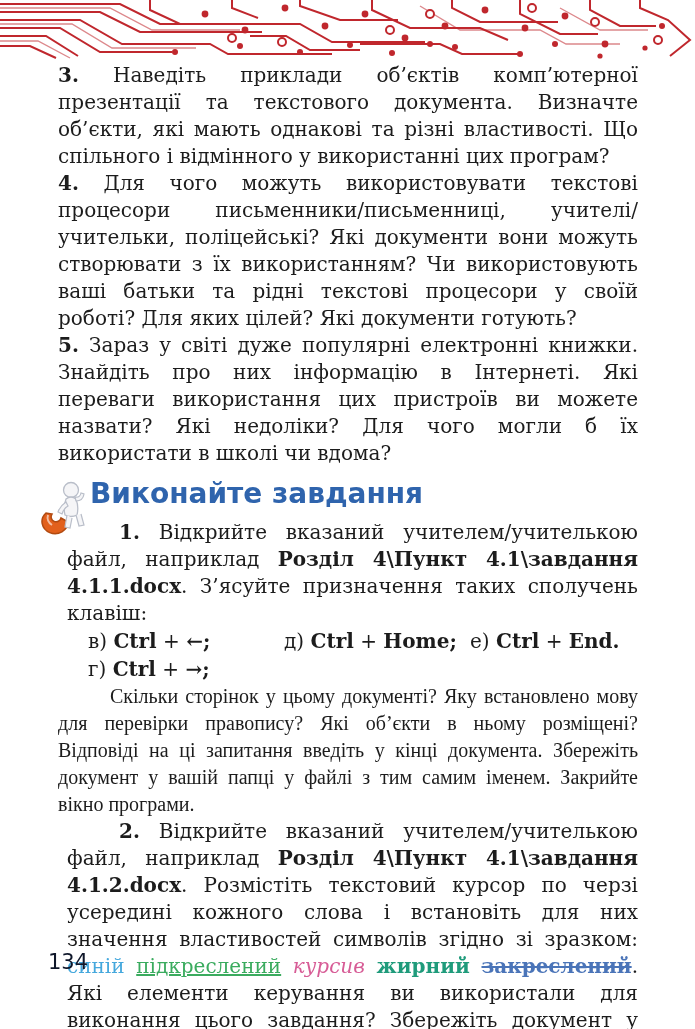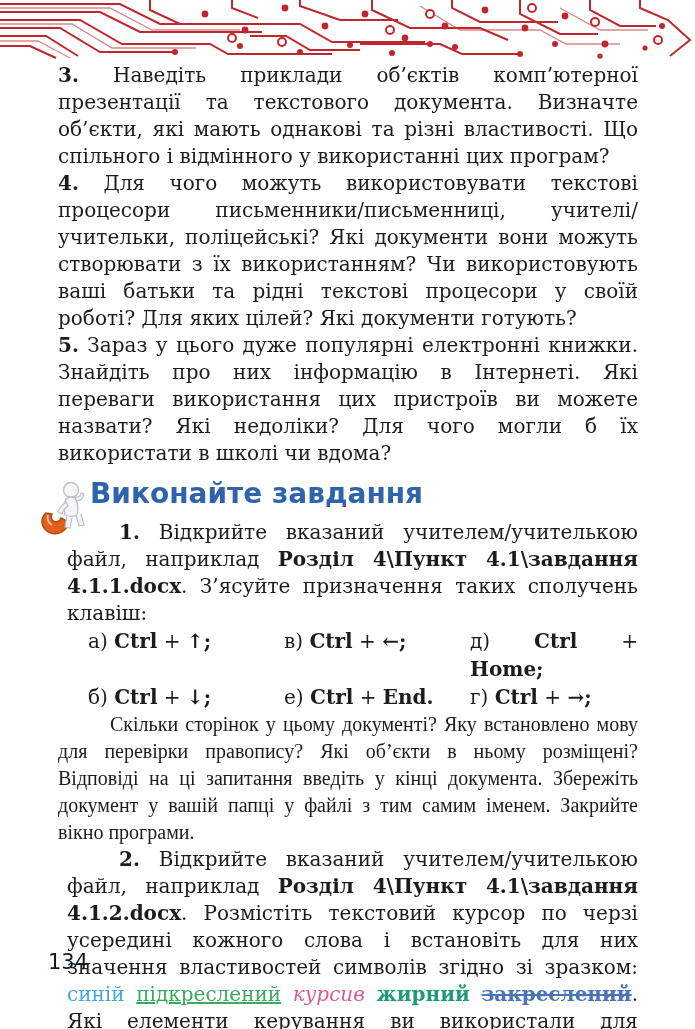--- a/index.html
+++ b/index.html
@@ -141,21 +141,21 @@
 
   <div class="content">
 
     <p class="q"><b class="num">3.</b>
       <span>Наведіть приклади об’єктів комп’ютерної презентації та текстового документа. Визначте об’єкти, які мають однакові та різні властивості. Що спільного і відмінного у використанні цих програм?</span></p>
 
     <p class="q"><b class="num">4.</b>
       <span>Для чого можуть використовувати текстові процесори письменники/письменниці, учителі/учительки, поліцейські? Які документи вони можуть створювати з їх використанням? Чи використовують ваші батьки та рідні текстові процесори у своїй роботі? Для яких цілей? Які документи готують?</span></p>
 
     <p class="q"><b class="num">5.</b>
-      <span>Зараз у цього дуже популярні електронні книжки. Знайдіть про них інформацію в Інтернеті. Які переваги використання цих пристроїв ви можете назвати? Які недоліки? Для чого могли б їх використати в школі чи вдома?</span></p>
+      <span>Зараз у світі дуже популярні електронні книжки. Знайдіть про них інформацію в Інтернеті. Які переваги використання цих пристроїв ви можете назвати? Які недоліки? Для чого могли б їх використати в школі чи вдома?</span></p>
 
     <div class="section-head">
       <span class="figure-icon">
         <svg width="60" height="60" viewBox="0 0 60 60">
 
           <path d="M10,38 a13,12 0 1 0 22,9 l-7,-4 a5,5 0 1 1 -9,-4 z" fill="#e2601c" stroke="#b14a10" stroke-width="1.5"></path>
           <path d="M12,40 a10,9 0 0 0 4,10" stroke="#ffffff" stroke-width="2" fill="none" opacity="0.6"></path>
 
           <circle cx="35" cy="15" r="7.5" fill="#f5f5f7" stroke="#b9bec9" stroke-width="1.3"></circle>
           <path d="M30,24 q5,-4 10,0 q3,8 1,16 q-6,3 -12,0 q-2,-8 1,-16 z" fill="#f5f5f7" stroke="#b9bec9" stroke-width="1.3"></path>
@@ -165,24 +165,22 @@
           <path d="M30,27 q-6,4 -8,10 l4,2 q2,-6 6,-8 z" fill="#f5f5f7" stroke="#b9bec9" stroke-width="1.2"></path>
         </svg>
       </span>
       <h2 class="section-title">Виконайте завдання</h2>
     </div>
 
     <p class="task"><b class="num">1.</b>
       <span>Відкрийте вказаний учителем/учителькою файл, наприклад </span><b>Розділ 4\Пункт 4.1\завдання 4.1.1.docx</b><span>. З’ясуйте призначення таких сполучень клавіш:</span></p>
 
     <div class="shortcut-grid">
-      <span class="sc"><span>а)</span> <b>Ctrl</b> <span>+</span> <b>↑;</b></span>
       <span class="sc"><span>в)</span> <b>Ctrl</b> <span>+</span> <b>←;</b></span>
       <span class="sc"><span>д)</span> <b>Ctrl</b> <span>+</span> <b>Home;</b></span>
-      <span class="sc"><span>б)</span> <b>Ctrl</b> <span>+</span> <b>↓;</b></span>
       <span class="sc"><span>е)</span> <b>Ctrl</b> <span>+</span> <b>End.</b></span>
       <span class="sc"><span>г)</span> <b>Ctrl</b> <span>+</span> <b>→;</b></span>
     </div>
 
     <p class="cont">Скільки сторінок у цьому документі? Яку встановлено мову для перевірки правопису? Які об’єкти в ньому розміщені? Відповіді на ці запитання введіть у кінці документа. Збережіть документ у вашій папці у файлі з тим самим іменем. Закрийте вікно програми.</p>
 
     <p class="task"><b class="num">2.</b>
       <span>Відкрийте вказаний учителем/учителькою файл, наприклад </span><b>Розділ 4\Пункт 4.1\завдання 4.1.2.docx</b><span>. Розмістіть текстовий курсор по черзі усередині кожного слова і встановіть для них значення властивостей символів згідно зі зразком:</span>
       <span class="sample-blue">синій</span>
       <span class="sample-underline">підкреслений</span>

